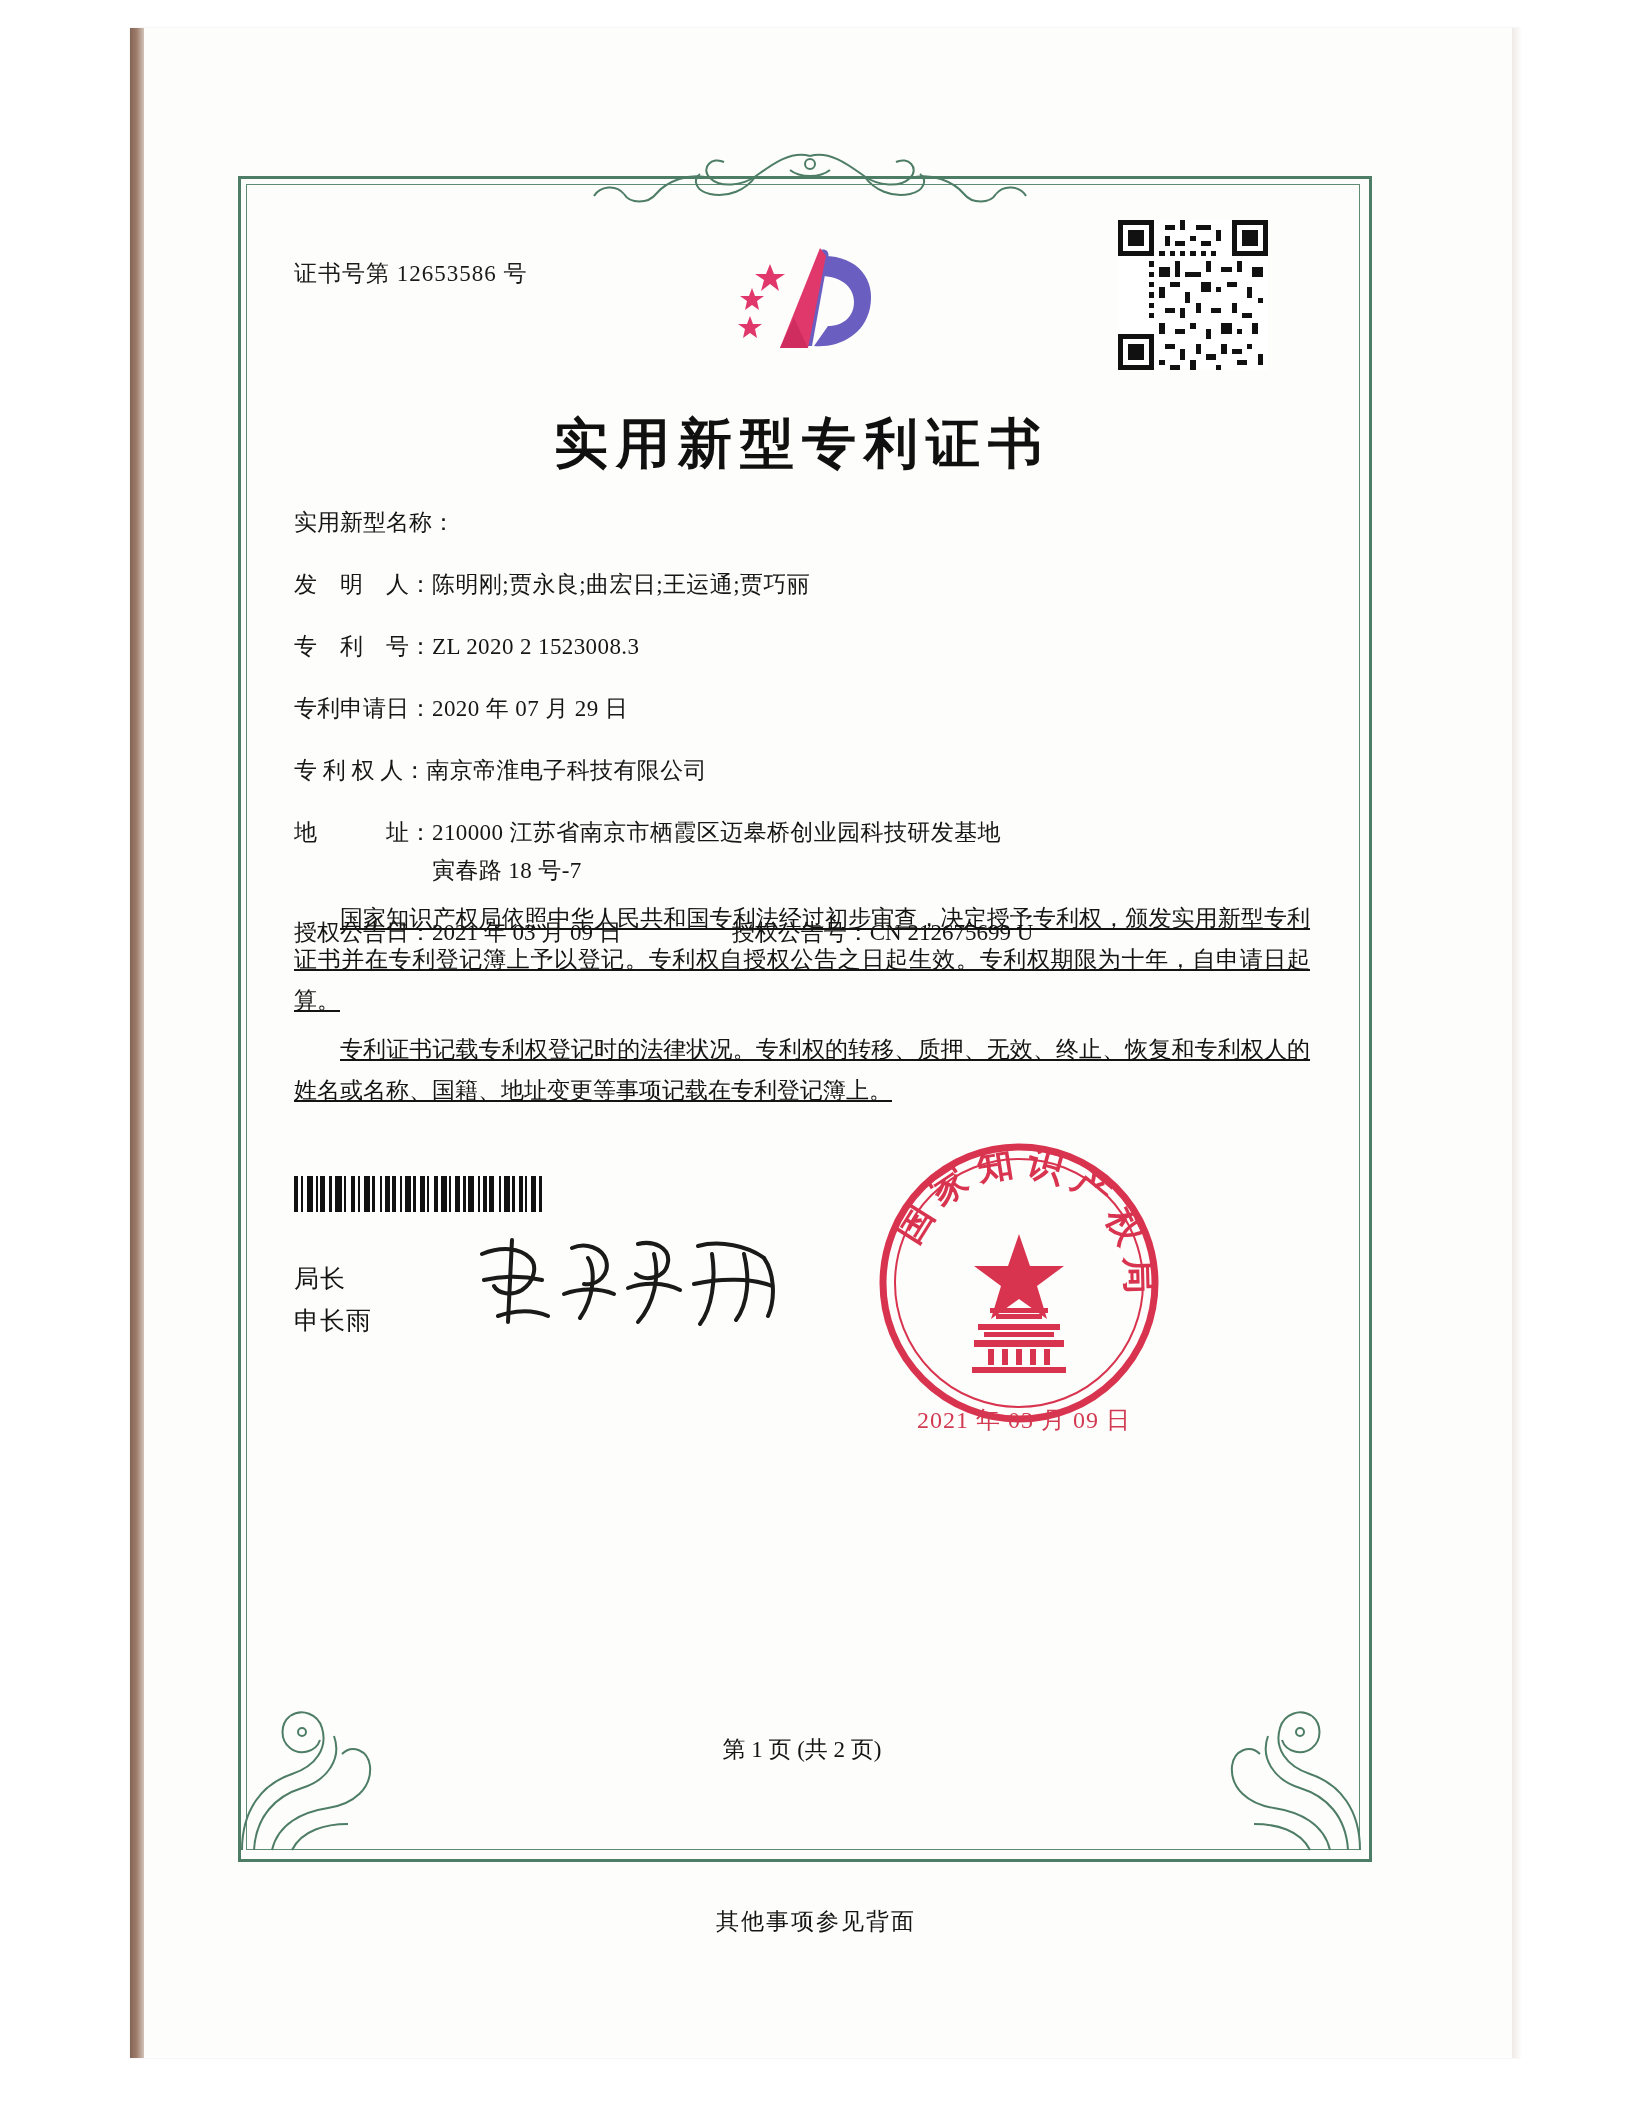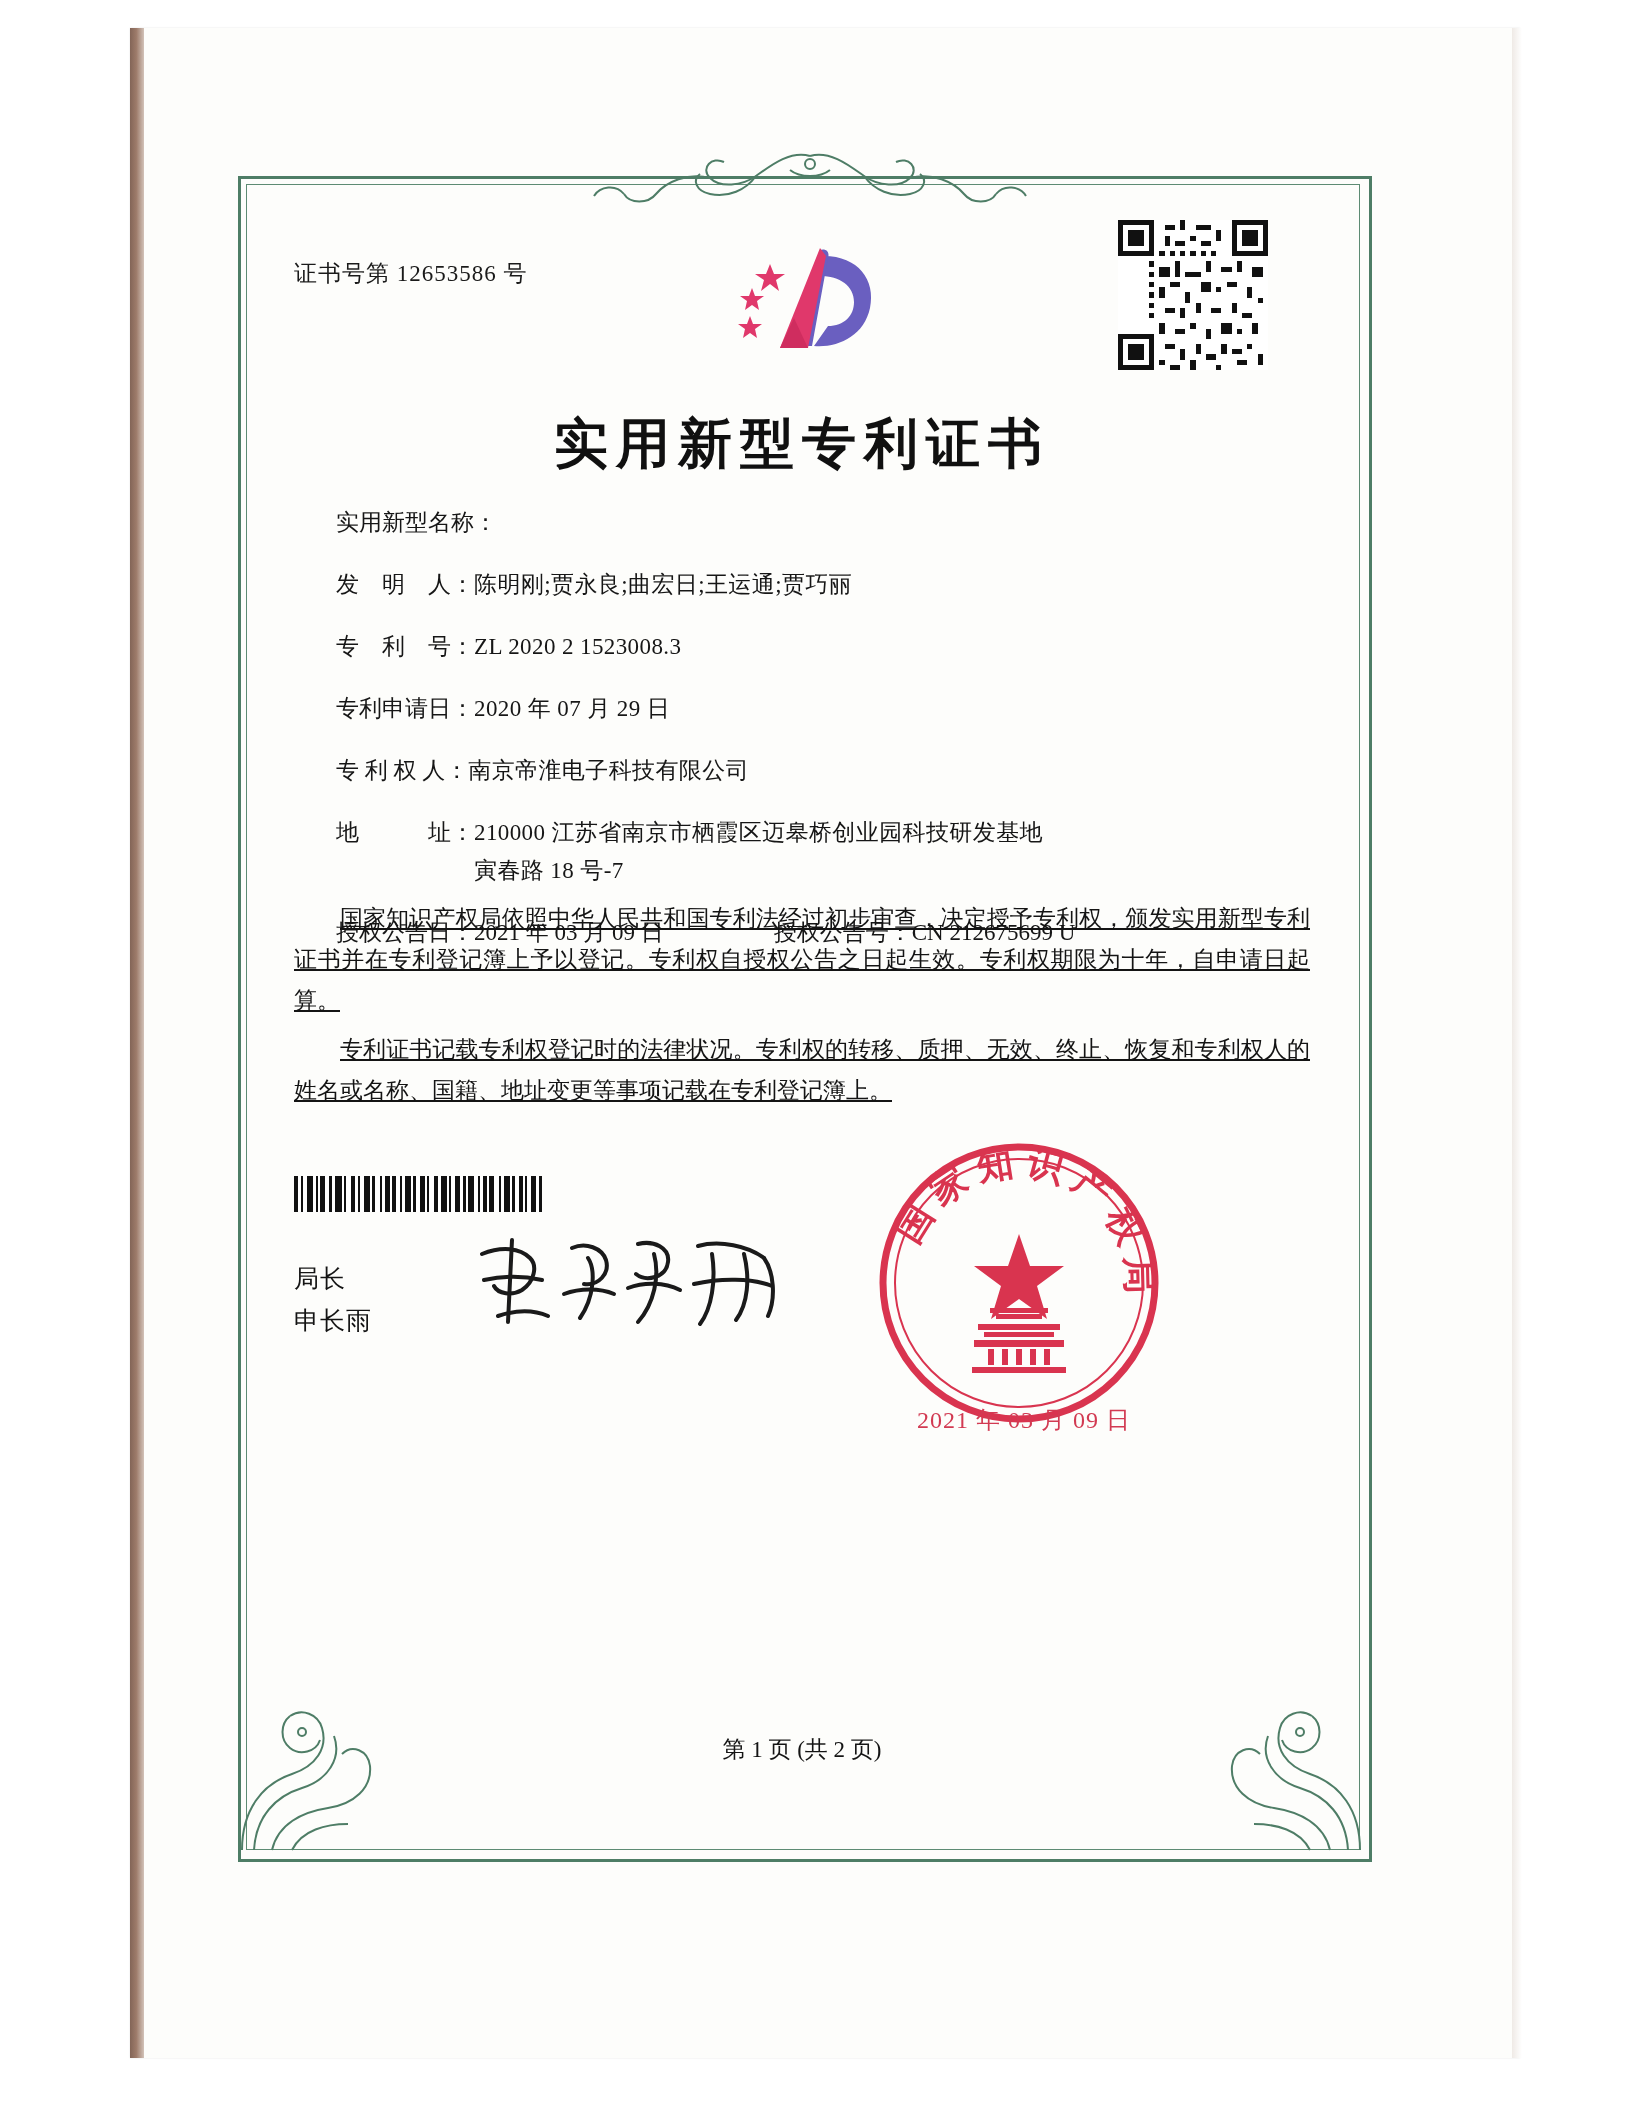--- a/index.html
+++ b/index.html
@@ -159,21 +159,20 @@
     align-items: flex-start;
     font-size: 23px;
     line-height: 34px;
     color: #161616;
     margin-bottom: 28px;
     padding-left: 56px;
   }
   .f-label {
     white-space: pre;
     flex: 0 0 auto;
-    margin-left: 42px;
   }
   .f-value {
     flex: 1 1 auto;
     letter-spacing: 0.4px;
   }
   .f-value .second-line {
     display: block;
     margin-top: 4px;
     margin-left: 0;
   }
@@ -614,14 +613,15 @@
           <textPath href="#sealArc" startOffset="11%">国家知识产权局</textPath>
         </text>
       </g>
     </svg>
     <div class="seal-date">2021 年 03 月 09 日</div>
 
     <div class="page-number">第 1 页 (共 2 页)</div>
 
   </div>
 
+  <div class="footnote">其他事项参见背面</div>
 
 </div>
 
 </body></html>

